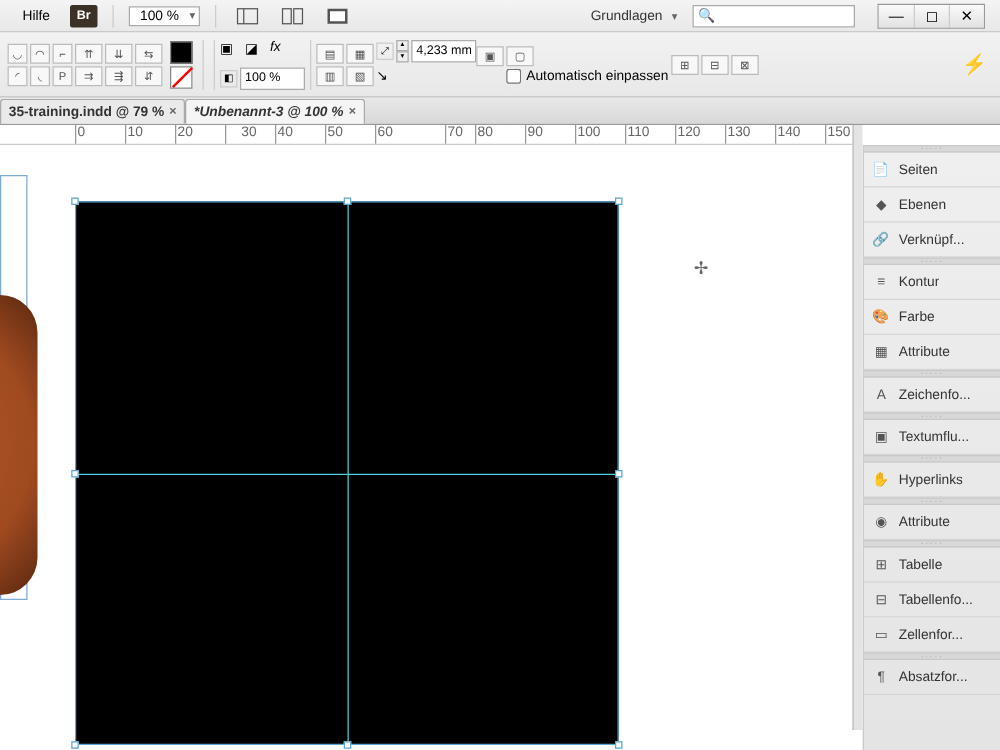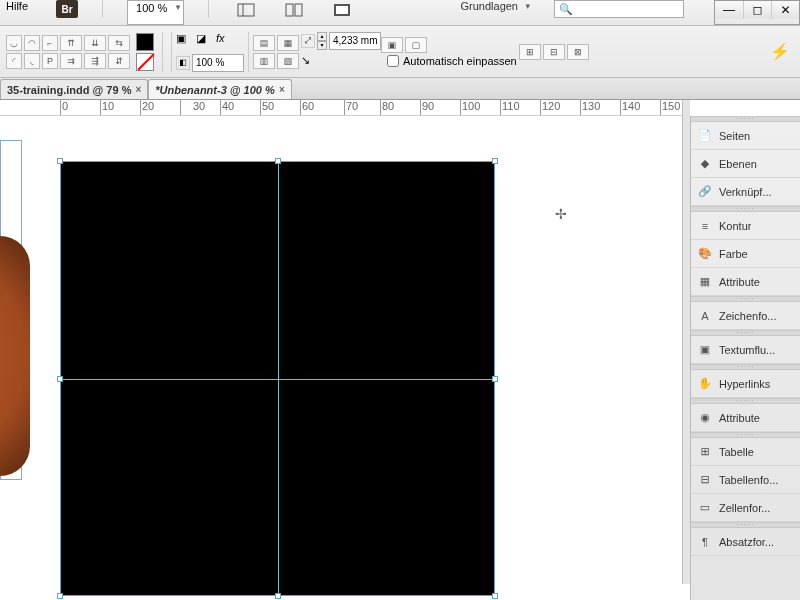--- a/index.html
+++ b/index.html
@@ -1,18 +1,18 @@
 <!DOCTYPE html>
 <html><head>
 <meta charset="utf-8">
 <style>
 * { margin: 0; padding: 0; box-sizing: border-box; font-family: Tahoma, Arial, sans-serif; font-size: 11px; }
 body { background: #fff; overflow: hidden; width: 800px; height: 600px; position: relative; }
 
-.menubar { height: 26px; background: linear-gradient(#f4f4f4, #e8e8e8); border-bottom: 1px solid #bbb; display: flex; padding: 0 0; gap: 22px; }
+.menubar { height: 26px; background: linear-gradient(#f4f4f4, #e8e8e8); border-bottom: 1px solid #bbb; display: flex; align-items: center; padding: 0 12px; gap: 10px; }
 .menubar .help { padding: 0 6px; }
 .menubar .br { background: #3b3127; color: #fff; width: 22px; height: 18px; display: flex; align-items: center; justify-content: center; font-weight: bold; font-size: 10px; border-radius: 2px; }
 .menubar .zoom { background: #fff; border: 1px solid #aaa; padding: 1px 16px 1px 8px; position: relative; }
 .menubar .zoom::after { content: "▾"; position: absolute; right: 3px; top: 1px; font-size: 9px; color: #666; }
 .menubar .sep { width: 1px; height: 18px; background: #ccc; margin: 0 2px; }
 .menubar .icon-btn { width: 26px; height: 20px; display: flex; align-items: center; justify-content: center; border: 1px solid transparent; }
 .menubar .icon-btn svg { width: 18px; height: 14px; }
 .menubar .spacer { flex: 1; }
 .menubar .grundlagen { padding: 0 14px 0 4px; color: #333; position: relative; }
 .menubar .grundlagen::after { content: "▾"; position: absolute; right: 2px; top: 1px; font-size: 9px; color: #666; }
@@ -32,21 +32,21 @@
 .toolbar .fillstroke .sw.none { background: #fff; position: relative; }
 .toolbar .fillstroke .sw.none::after { content: ""; position: absolute; left: -2px; top: 7px; width: 22px; height: 2px; background: red; transform: rotate(-45deg); }
 .toolbar .vsep { width: 1px; height: 40px; background: #ccc; margin: 0 4px; }
 .toolbar .fld { display: flex; align-items: center; gap: 2px; }
 .toolbar .fld .lab { width: 14px; height: 14px; border: 1px solid #ccc; display: flex; align-items: center; justify-content: center; font-size: 8px; }
 .toolbar .fld input { width: 52px; height: 18px; border: 1px solid #aaa; padding: 0 3px; font-size: 10px; }
 .toolbar .fld .spin { display: flex; flex-direction: column; }
 .toolbar .fld .spin div { width: 10px; height: 9px; border: 1px solid #aaa; background: #eee; font-size: 6px; text-align: center; line-height: 7px; }
 .toolbar .stack { display: flex; flex-direction: column; gap: 4px; }
 .toolbar .strokebar { width: 78px; height: 12px; background: #000; }
-.toolbar .auto-fit { display: flex; align-items: flex-end; gap: 4px; margin-left: 6px; }
+.toolbar .auto-fit { display: flex; align-items: flex-end; gap: 4px; margin-left: 24px; }
 .toolbar .auto-fit input { width: 12px; height: 12px; }
 .toolbar .bolt { position: absolute; right: 10px; top: 16px; font-size: 16px; color: #666; }
 
 .doctabs { height: 22px; background: linear-gradient(#e8e8e8, #d8d8d8); border-bottom: 1px solid #999; display: flex; align-items: flex-end; }
 .doctabs .tab { height: 20px; padding: 0 6px; border: 1px solid #aaa; border-bottom: none; margin-right: 0; background: #eaeaea; display: flex; align-items: center; gap: 4px; border-radius: 3px 3px 0 0; font-size: 10px; color: #333; font-weight: bold; }
 .doctabs .tab.active { background: #f5f5f5; font-style: italic; }
 .doctabs .tab .x { color: #666; font-size: 10px; cursor: pointer; }
 
 .ruler-h { height: 16px; background: #fff; border-bottom: 1px solid #ccc; position: relative; overflow: hidden; font-size: 8px; color: #666; margin-right: 110px; }
 .ruler-h .tick { position: absolute; top: 0; height: 16px; border-left: 1px solid #999; padding-left: 1px; }
@@ -215,21 +215,21 @@
   </div>
 
 <div class="ruler-h" id="rulerh">
     <div class="tick" style="left: 60px;">0</div>
     <div class="tick" style="left: 100px;">10</div>
     <div class="tick" style="left: 140px;">20</div>
     <div class="tick" style="left: 180px; padding-left: 12px;">30</div>
     <div class="tick" style="left: 220px;">40</div>
     <div class="tick" style="left: 260px;">50</div>
     <div class="tick" style="left: 300px;">60</div>
-    <div class="tick" style="left: 344px;">70</div>
+    <div class="tick" style="left: 356px;">70</div>
     <div class="tick" style="left: 380px;">80</div>
     <div class="tick" style="left: 420px;">90</div>
     <div class="tick" style="left: 460px;">100</div>
     <div class="tick" style="left: 500px;">110</div>
     <div class="tick" style="left: 540px;">120</div>
     <div class="tick" style="left: 580px;">130</div>
     <div class="tick" style="left: 620px;">140</div>
     <div class="tick" style="left: 660px;">150</div>
   </div>
 

